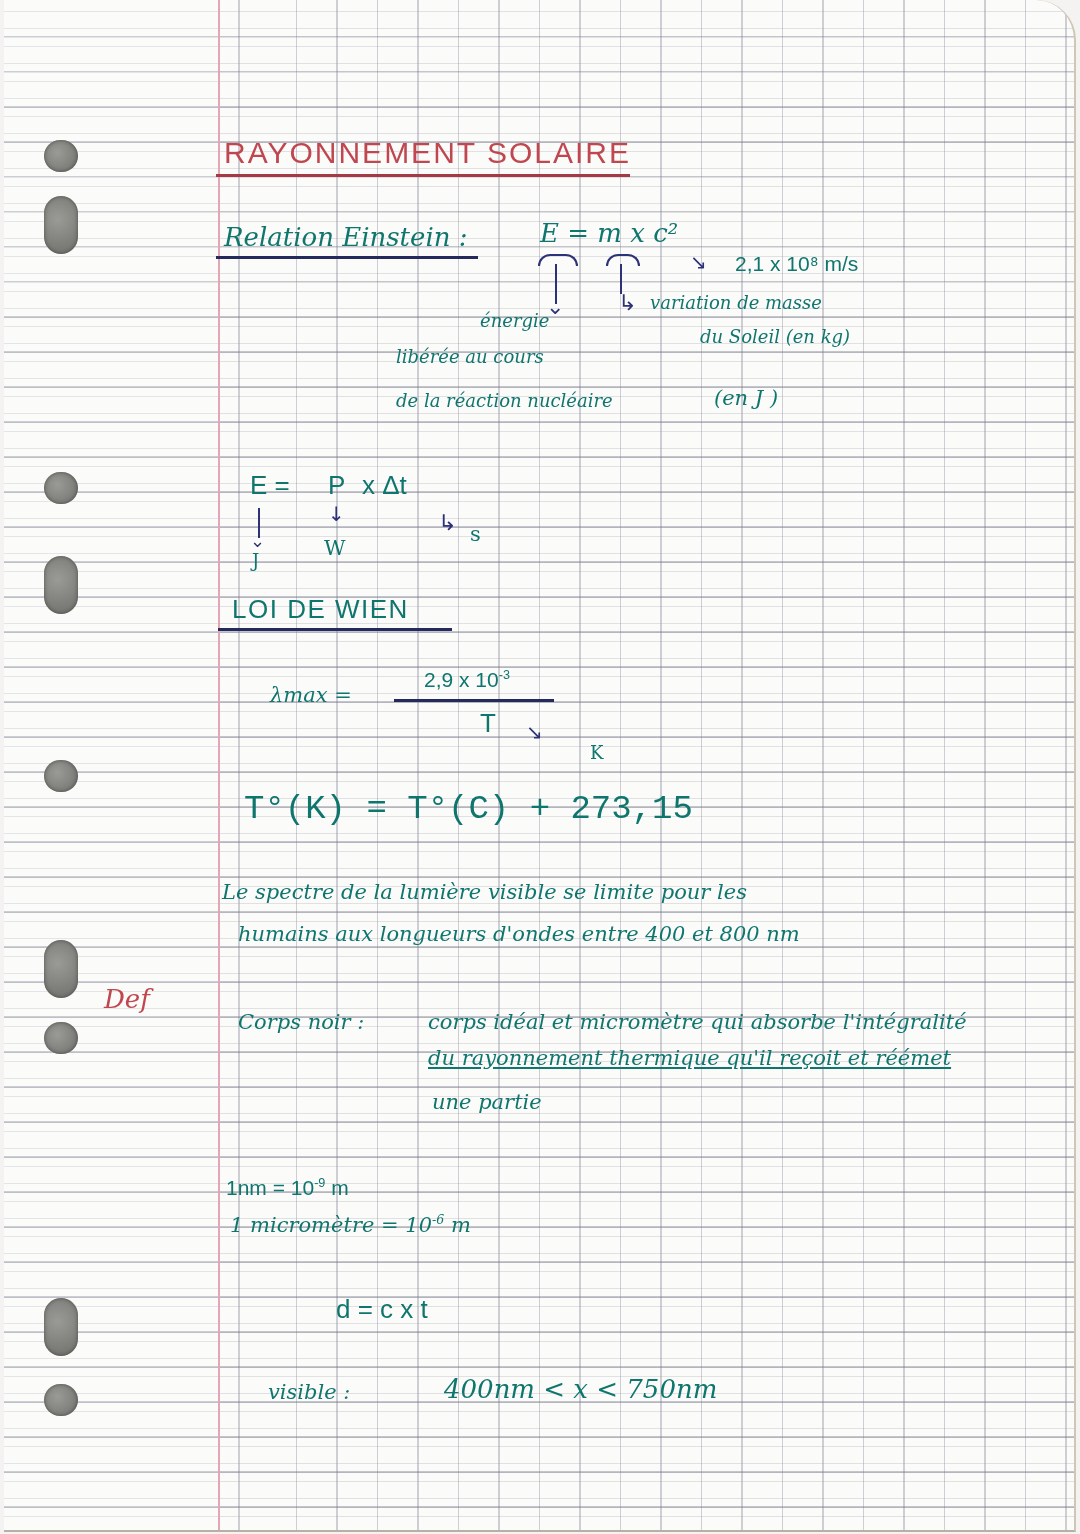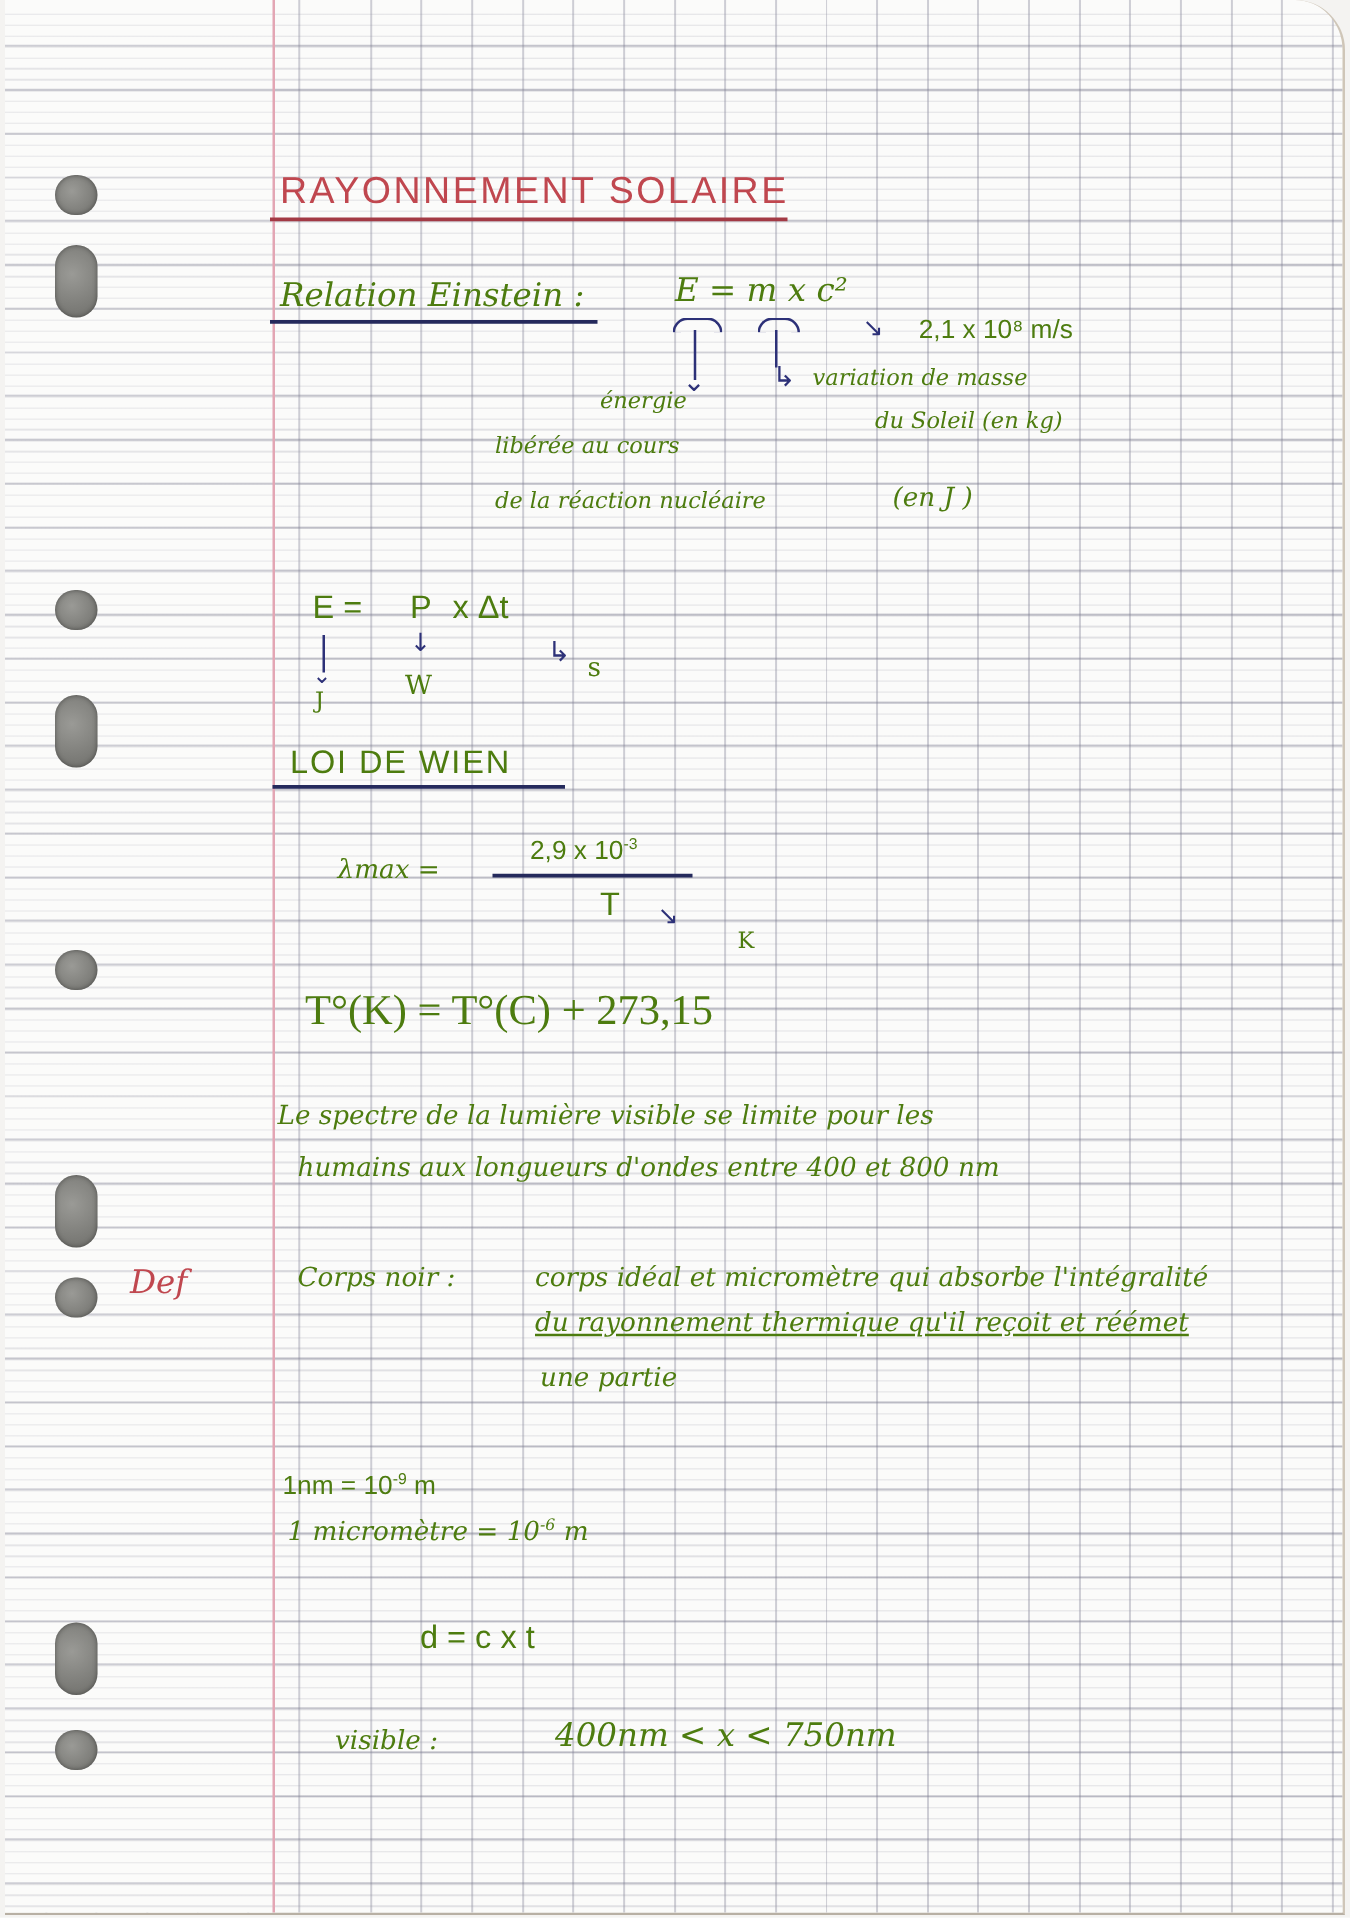--- a/index.html
+++ b/index.html
@@ -32,21 +32,21 @@
     position:absolute; left:214px; top:0; width:1.5px; height:100%;
     background:#e3a6b4;
   }
   .hole {
     position:absolute; left:40px; width:34px; background:radial-gradient(circle at 40% 40%, #9a9a96, #6e6e6a);
     border-radius:17px; box-shadow: inset 0 0 4px rgba(0,0,0,0.4);
   }
   .hole.round { height:32px; }
   .hole.long { height:58px; }
 
-  .hand { position:absolute; color:#4d7c0f; font-family:"DejaVu Serif", serif; font-style:italic; white-space:nowrap; }
+  .hand { position:absolute; color:#0f766e; font-family:"DejaVu Serif", serif; font-style:italic; white-space:nowrap; }
   .red { color:#c0474f; }
   .title {
     font-family:"Liberation Sans", sans-serif; font-style:normal; letter-spacing:2px;
     font-size:30px; font-weight:normal;
   }
   .underline-red { position:absolute; height:2.5px; background:#a33a45; }
   .underline-blue { position:absolute; height:2.5px; background:#252a5c; }
   .sz-lg { font-size:26px; }
   .sz-md { font-size:21px; }
   .sz-sm { font-size:18px; }
@@ -117,26 +117,26 @@
 <div class="hand sz-lg caps" style="left:232px; top:594px;">LOI DE WIEN</div>
 <div class="underline-blue" style="left:218px; top:628px; width:234px;"></div>
 
 <div class="hand sz-md" style="left:270px; top:683px;">λmax =</div>
 <div class="hand sz-md" style="left:424px; top:668px; font-style:normal; font-family:'Liberation Sans', sans-serif;"><span>2,9 x 10</span><sup>-3</sup></div>
 <div class="fraction-bar" style="left:394px; top:699px; width:160px;"></div>
 <div class="hand sz-lg" style="left:480px; top:708px; font-style:normal; font-family:'Liberation Sans', sans-serif;">T</div>
 <div class="arrow" style="left:526px; top:722px; font-size:20px;">↘</div>
 <div class="hand sz-sm" style="left:590px; top:742px; font-style:normal;">K</div>
 
-<div class="hand" style="left:244px; top:790px; font-size:34px; font-style:normal; font-family:Liberation Serif, serif;">T°(K) = T°(C) + 273,15</div>
+<div class="hand" style="left:244px; top:790px; font-size:34px; font-style:normal; font-family:Liberation Mono, monospace;">T°(K) = T°(C) + 273,15</div>
 
 <div class="hand sz-md" style="left:222px; top:880px;">Le spectre de la lumière visible se limite pour les</div>
 <div class="hand sz-md" style="left:238px; top:922px;">humains aux longueurs d'ondes entre 400 et 800 nm</div>
 
-<div class="hand red sz-lg" style="left:104px; top:1011px;">Def</div>
+<div class="hand red sz-lg" style="left:104px; top:984px;">Def</div>
 <div class="hand sz-md" style="left:238px; top:1010px;">Corps noir :</div>
 <div class="hand sz-md" style="left:428px; top:1010px;">corps idéal et micromètre qui absorbe l'intégralité</div>
 <div class="hand sz-md" style="left:428px; top:1046px;text-decoration:underline;">du rayonnement thermique qu'il reçoit et réémet</div>
 <div class="hand sz-md" style="left:432px; top:1090px;">une partie</div>
 
 <div class="hand sz-md" style="left:226px; top:1176px; font-style:normal; font-family:'Liberation Sans', sans-serif;"><span>1nm = 10</span><sup>-9</sup> <span>m</span></div>
 <div class="hand sz-md" style="left:230px; top:1212px;"><span>1 micromètre = 10</span><sup>-6</sup> <span>m</span></div>
 <div class="hand sz-lg" style="left:336px; top:1294px; font-style:normal; font-family:'Liberation Sans', sans-serif;">d = c x t</div>
 
 <div class="hand sz-md" style="left:268px; top:1380px;">visible :</div>

